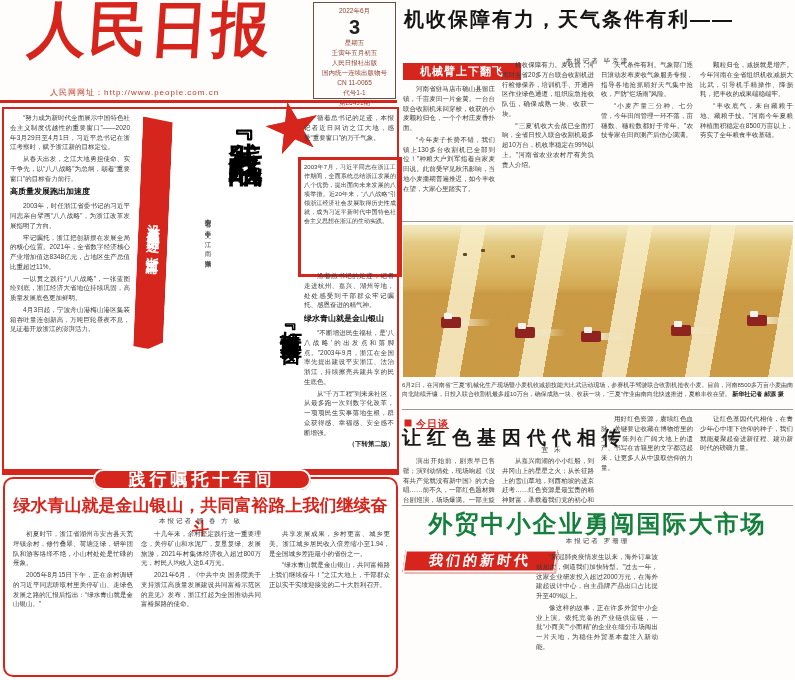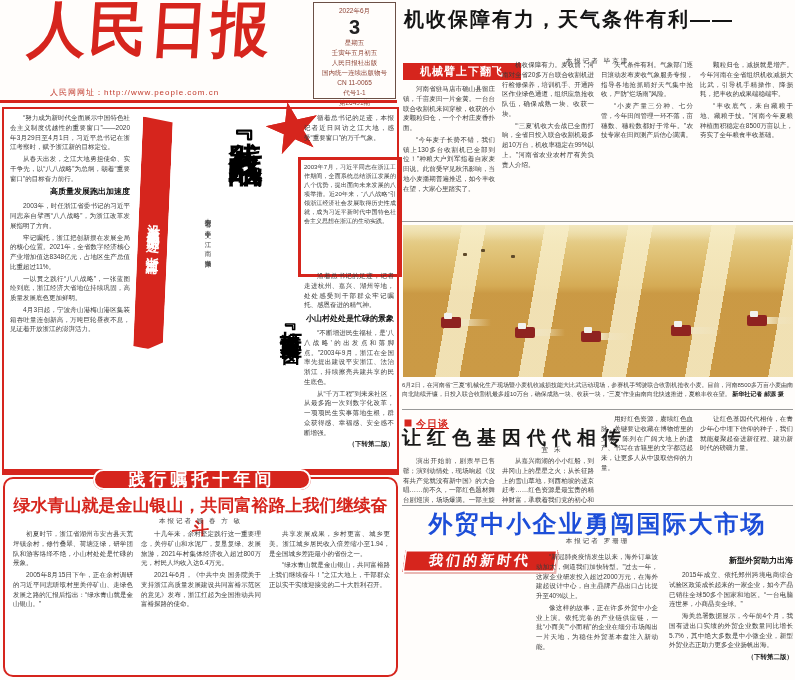--- a/index.html
+++ b/index.html
@@ -12,21 +12,21 @@
   .mast-roman{left:52px;top:64px;width:240px;text-align:center;color:#d6251d;font-weight:bold;
     font-size:13px;letter-spacing:7px;}
   .mast-web{left:50px;top:87px;width:250px;color:#c0392b;font-size:8px;letter-spacing:1px;}
   .datebox{left:313px;top:2px;width:83px;height:97px;border:1px solid #6b5046;text-align:center;
     color:#8d4234;font-size:6.5px;line-height:1.55;padding-top:3px;box-sizing:border-box;}
   .datebox .day{font-size:20px;font-weight:900;color:#222;line-height:1.1;}
   .rule-red{left:0;top:100px;width:397px;height:3px;background:#d6251d;}
   
   .col{font-size:6.5px;line-height:1.5;text-align:justify;color:#3a3a3a;overflow:hidden;}
   .col p{margin:0 0 2px;text-indent:2em;}
-  .subhead{font-weight:bold;text-align:right;text-indent:0;font-size:8px;color:#111;margin:3px 0;}
+  .subhead{font-weight:bold;text-align:left;text-indent:0;font-size:8px;color:#111;margin:3px 0;}
   .cont{text-align:right;text-indent:0;font-weight:bold;color:#222;}
   .byline{font-size:6.5px;color:#444;text-align:center;letter-spacing:2px;}
   .thinrule{height:1px;background:#999;}
   
   .kicker{left:404px;top:6px;width:390px;font-size:20px;font-weight:900;color:#141414;letter-spacing:2px;}
   .h-title{left:402px;top:24px;width:392px;text-align:center;font-size:29px;font-weight:900;
     color:#0d0d0d;letter-spacing:5px;}
   .badge{background:#d6251d;color:#fff;font-weight:bold;display:flex;align-items:center;justify-content:center;}
   
   .photo{left:403px;top:225px;width:390px;height:152px;overflow:hidden;
@@ -63,21 +63,21 @@
   .bb-badge{left:88px;top:-10px;width:218px;height:21px;border-radius:11px;font-size:17px;letter-spacing:4px;
     box-shadow:0 0 0 2px #fff inset;}
   .bb-title{left:4px;top:15px;width:383px;text-align:center;font-size:17px;font-weight:900;color:#d6251d;}
   
   .tt-label{color:#d6251d;font-weight:bold;font-size:10px;letter-spacing:1px;text-decoration:underline;}
   .tt-icon{display:inline-block;width:10px;height:10px;background:#d6251d;margin-right:3px;vertical-align:-1px;
     box-shadow:0 0 0 1.5px #fff inset;}
   .tt-title{font-family:"Liberation Serif",serif;font-weight:900;font-size:19px;color:#181818;
     text-align:left;letter-spacing:6px;}
   .trade-title{left:402px;top:508px;width:391px;text-align:center;font-size:24px;font-weight:900;
-    color:#1d4ed8;letter-spacing:2px;}
+    color:#15803d;letter-spacing:2px;}
   .newera{left:404px;top:550px;width:152px;height:22px;font-size:14px;letter-spacing:3px;
     transform:skewX(-8deg);box-shadow:0 0 0 1.5px #fff inset,2px 2px 0 #e9b8b4;}
 </style>
 </head>
 <body>
 
 <div id="page">
 
   <div class="abs mast-title">人民日报</div>
   <div class="abs mast-web">人民网网址：http://www.people.com.cn</div>
@@ -157,26 +157,20 @@
   <div class="abs thinrule" style="left:402px;top:505px;width:391px;"></div>
 
   <div class="abs trade-title">外贸中小企业勇闯国际大市场</div>
   <div class="abs byline" style="left:402px;top:537px;width:391px;">本报记者 罗珊珊</div>
   <div class="abs badge newera">我们的新时代</div>
 
   <div class="abs col" style="left:536px;top:552px;width:122px;height:124px;">
     <p>“新冠肺炎疫情发生以来，海外订单波动加大，倒逼我们加快转型。”过去一年，这家企业研发投入超过2000万元，在海外建起设计中心，自主品牌产品出口占比提升至40%以上。</p>
     <p>像这样的故事，正在许多外贸中小企业上演。依托完备的产业链供应链，一批“小而美”“小而精”的企业在细分市场闯出一片天地，为稳住外贸基本盘注入新动能。</p>
   </div>
-  <div class="abs col" style="left:669px;top:552px;width:124px;height:124px;">
-    <div class="subhead">新型外贸助力出海</div>
-    <p>2015年成立、依托郑州跨境电商综合试验区政策成长起来的一家企业，如今产品已销往全球50多个国家和地区。“一台电脑连世界，小商品卖全球。”</p>
-    <p>海关总署数据显示，今年前4个月，我国有进出口实绩的外贸企业数量同比增长5.7%，其中绝大多数是中小微企业，新型外贸业态正助力更多企业扬帆出海。</p>
-    <p class="cont">（下转第二版）</p>
-  </div>
 
   <div class="abs featbox">
     <div class="abs col" style="left:6px;top:4px;width:120px;height:348px;">
       <p>“努力成为新时代全面展示中国特色社会主义制度优越性的重要窗口”——2020年3月29日至4月1日，习近平总书记在浙江考察时，赋予浙江新的目标定位。</p>
       <p>从春天出发，之江大地勇担使命、实干争先，以“八八战略”为总纲，朝着“重要窗口”的目标奋力前行。</p>
       <div class="subhead">高质量发展跑出加速度</div>
       <p>2003年，时任浙江省委书记的习近平同志亲自擘画“八八战略”，为浙江改革发展指明了方向。</p>
       <p>牢记嘱托，浙江把创新摆在发展全局的核心位置。2021年，全省数字经济核心产业增加值达8348亿元，占地区生产总值比重超过11%。</p>
       <p>一以贯之践行“八八战略”，一张蓝图绘到底，浙江经济大省地位持续巩固，高质量发展底色更加鲜明。</p>
       <p>4月3日起，宁波舟山港梅山港区集装箱吞吐量连创新高，万吨巨轮昼夜不息，见证着开放浙江的澎湃活力。</p>
@@ -189,21 +183,21 @@
     <div class="abs star">★</div>
 
     <div class="abs col" style="left:300px;top:4px;width:90px;height:40px;">
       <p>循着总书记的足迹，本报记者近日回访之江大地，感受“重要窗口”的万千气象。</p>
     </div>
     <div class="abs quotebox">
       <span>2003年7月，习近平同志在浙江工作期间，全面系统总结浙江发展的八个优势，提出面向未来发展的八项举措。近20年来，“八八战略”引领浙江经济社会发展取得历史性成就，成为习近平新时代中国特色社会主义思想在浙江的生动实践。</span>
     </div>
     <div class="abs col" style="left:300px;top:162px;width:90px;height:192px;">
       <p>沿着总书记的足迹，记者走进杭州、嘉兴、湖州等地，处处感受到干部群众牢记嘱托、感恩奋进的精气神。</p>
-      <div class="subhead">小山村处处是忙碌的景象</div>
+      <div class="subhead">绿水青山就是金山银山</div>
       <p>“不断增进民生福祉，是‘八八战略’的出发点和落脚点。”2003年9月，浙江在全国率先提出建设平安浙江、法治浙江，持续擦亮共建共享的民生底色。</p>
       <p>从“千万工程”到未来社区，从最多跑一次到数字化改革，一项项民生实事落地生根，群众获得感、幸福感、安全感不断增强。</p>
       <p class="cont">（下转第二版）</p>
     </div>
   </div>
 
   <div class="abs bottombox">
     <div class="abs badge bb-badge">践行嘱托十年间</div>
     <div class="abs bb-title">绿水青山就是金山银山，共同富裕路上我们继续奋斗</div>
     <div class="abs byline" style="left:4px;top:38px;width:383px;">本报记者 顾 春 方 敏</div>

